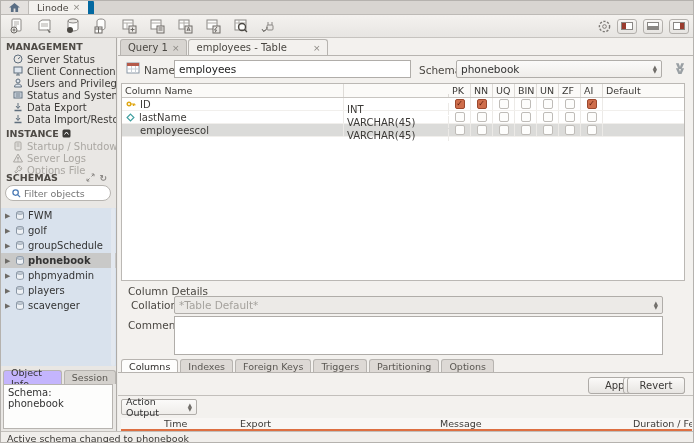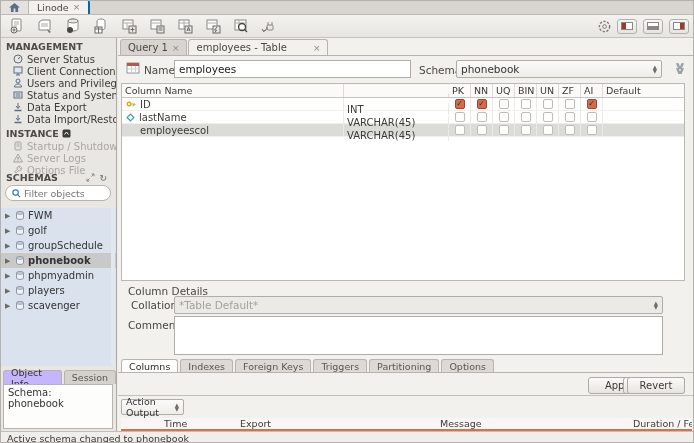--- a/index.html
+++ b/index.html
@@ -9,21 +9,21 @@
     font-family:"DejaVu Sans","Liberation Sans",sans-serif;
     font-size:11px; color:#3c3a37; background:#edebe8; overflow:hidden;
     border:1px solid #b5b2ae;
   }
   
   .wintabs { position:absolute; left:0; top:0; width:694px; height:14px;
     background:#d8d5d1; border-bottom:1px solid #bdbab6; display:flex; align-items:flex-end; }
   .home-tab { width:28px; height:14px; background:#e4e1de; border-right:1px solid #bdbab6;
     display:flex; align-items:center; justify-content:center; cursor:pointer; }
   .win-tab { height:14px; padding:0 8px; display:flex; align-items:center; gap:4px;
-    font-size:9.5px; color:#4a4742; background:#f3f1ee; border-right:2px solid #0369a1;
+    font-size:9.5px; color:#4a4742; background:#f3f1ee; border-right:6px solid #0369a1;
     border-top-left-radius:3px; border-top-right-radius:3px; cursor:pointer; }
   .closex { font-size:9px; color:#8a8782; cursor:pointer; }
   
   .toolbar { position:absolute; left:0; top:14px; width:694px; height:23px;
     background:linear-gradient(#f4f2ef,#e7e5e2); border-bottom:1px solid #c6c3bf;
     display:flex; align-items:center; padding:0 6px; gap:9px; }
   .tbi { width:19px; height:17px; display:flex; align-items:center; justify-content:center; cursor:pointer; }
   .tb-right { margin-left:auto; display:flex; align-items:center; gap:6px; }
   .ptoggle { width:20px; height:15px; border:1px solid #b3b0ac; border-radius:3px;
     background:linear-gradient(#f8f6f4,#e6e4e1); display:flex; align-items:center; justify-content:center; cursor:pointer; }
@@ -627,21 +627,21 @@
         <span>Apply</span>
       </div>
     <div class="btn" style="left:505px;top:339px;width:62px;left:505px;" hidden=""></div>
 
     <div class="btn" style="top:339px;width:58px;left:509px;">
         <span>Revert</span>
       </div>
 
     <div class="ao-sep"></div>
 
-    <div class="selectbox" style="left:3px;top:361px;width:63px;height:16px;">
+    <div class="selectbox" style="left:3px;top:361px;width:76px;height:16px;">
       <span style="font-size:9.5px;">Action Output</span>
       <span class="spin">
           <span>▲</span>
           <span>▼</span>
         </span>
     </div>
     <div class="ao-head">
       <div class="ao-c0"></div>
       <div class="ao-c1">Time</div>
       <div class="ao-c2">Export</div>

